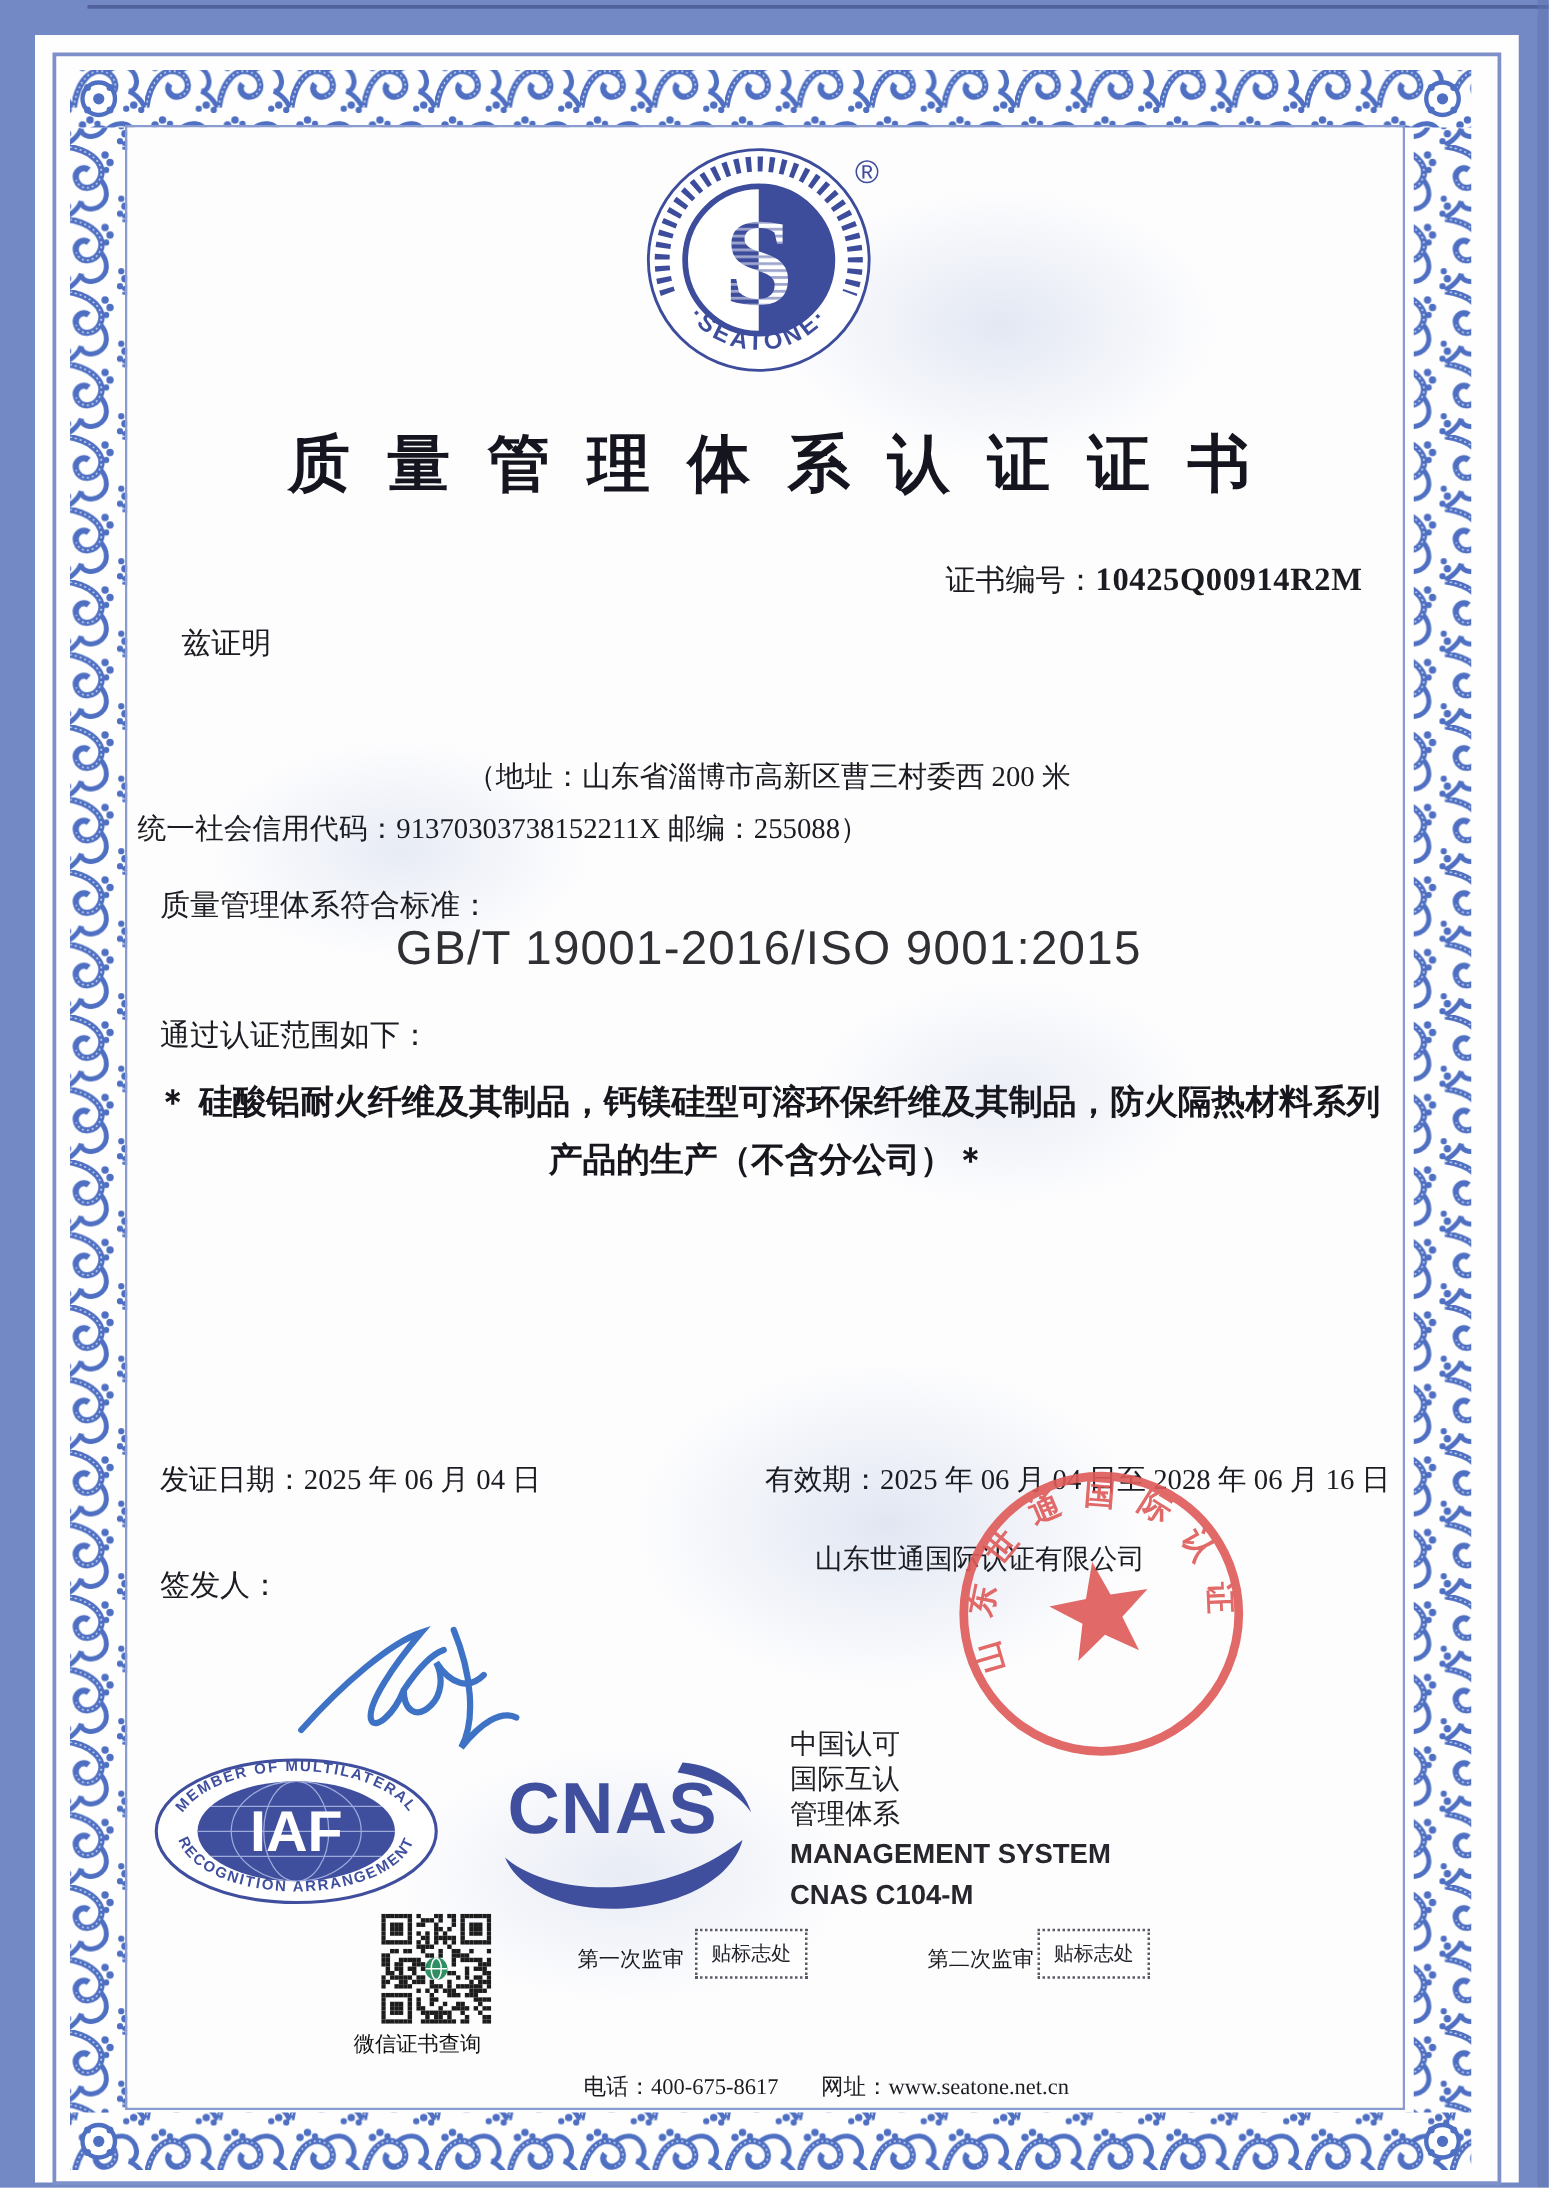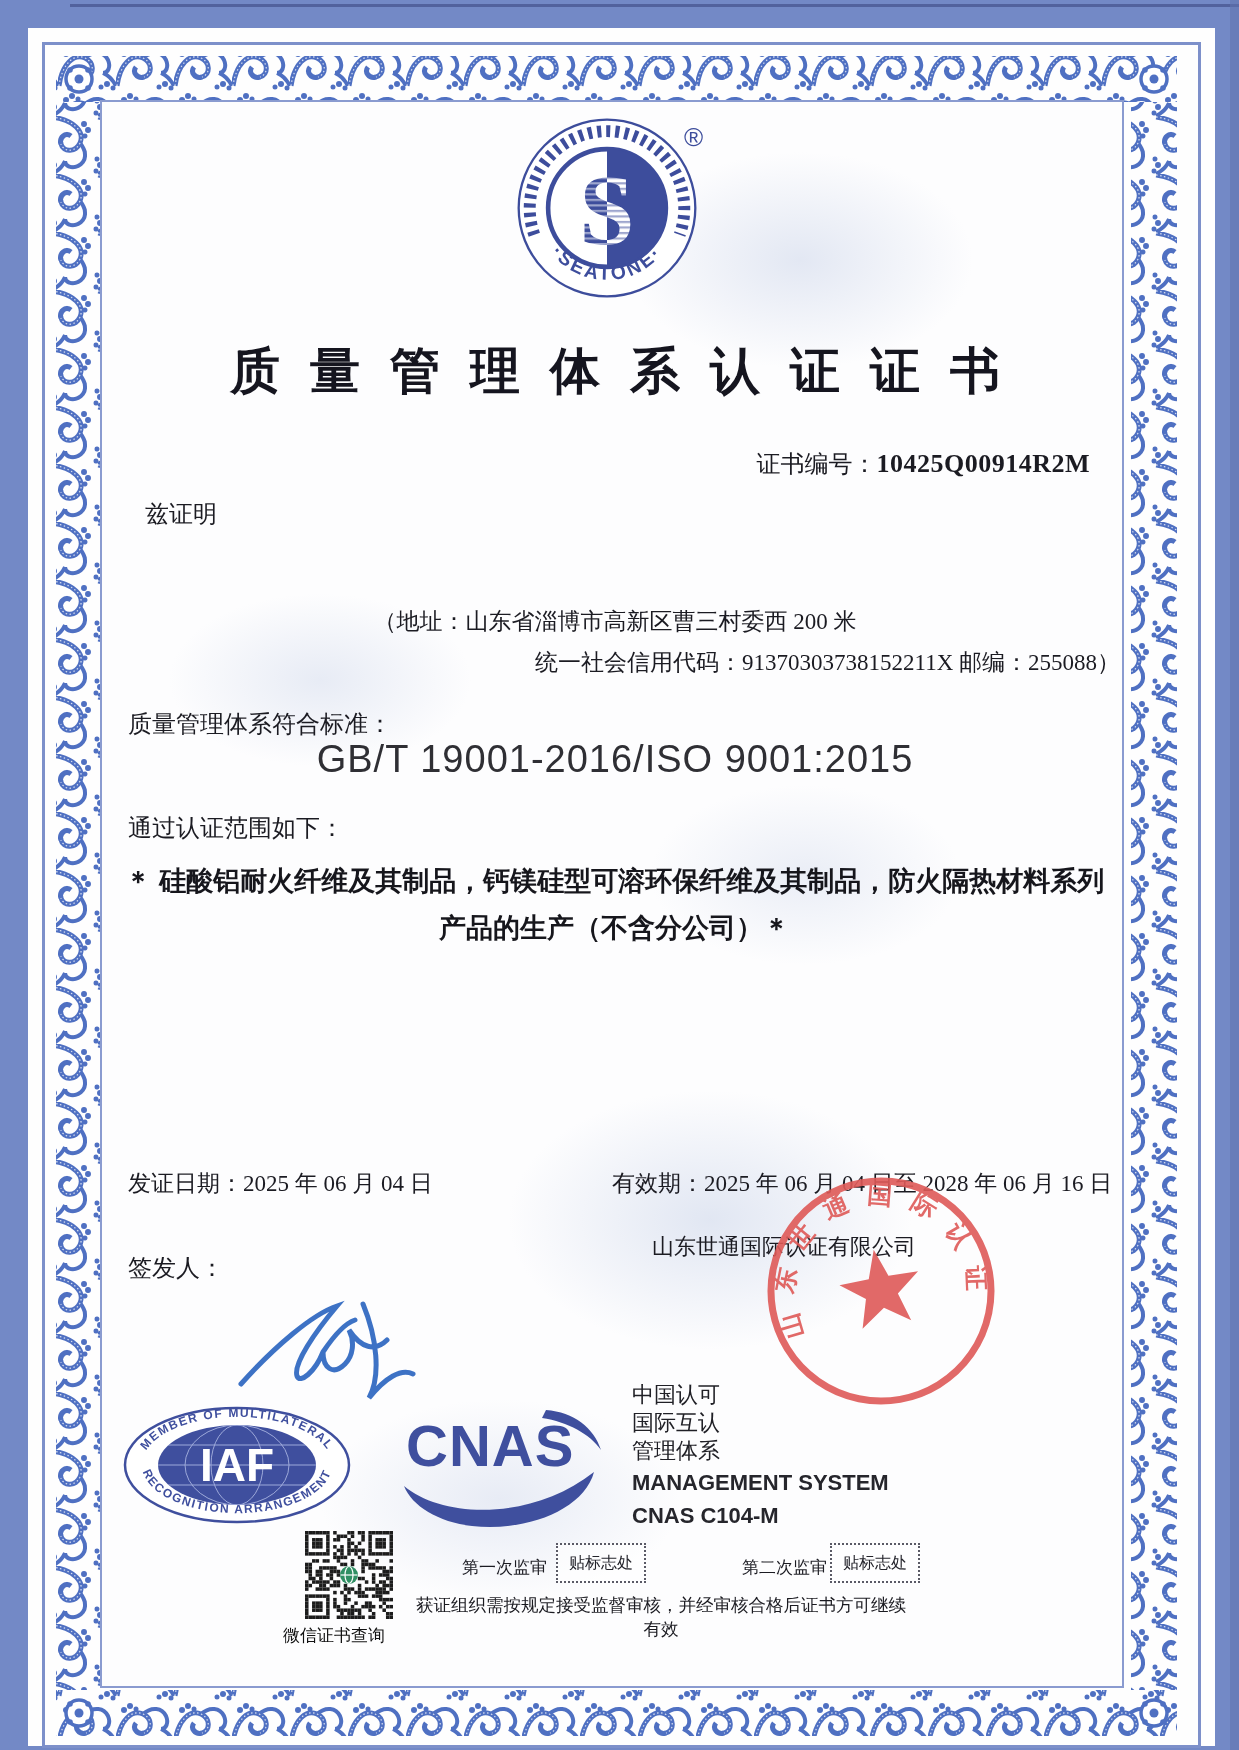--- a/index.html
+++ b/index.html
@@ -19,21 +19,21 @@
   .c4{left:590px;top:750px;width:430px;height:250px;background:radial-gradient(closest-side,rgba(205,214,234,.40),rgba(205,214,234,0) 72%);}
   .c5{left:250px;top:1360px;width:500px;height:280px;background:radial-gradient(closest-side,rgba(205,214,234,.45),rgba(205,214,234,0) 72%);}
 
   .title{left:110px;right:119px;top:338px;text-align:center;font-size:50px;font-weight:bold;
          letter-spacing:.60em;margin-right:-.6em;color:#15151f;}
   .certno{right:149px;top:448px;font-size:24px;color:#1b1b22;margin-left:35px;}
   .certno b{font-size:26px;letter-spacing:.5px;}
   .certify{left:145px;top:498px;font-size:24px;}
   .company{left:110px;right:119px;top:520px;text-align:center;font-size:41px;font-weight:bold;color:#17171e;}
   .addr1{left:110px;right:119px;top:606px;text-align:center;font-size:23px;}
-  .addr2{left:110px;right:119px;top:647px;text-align:right;font-size:23px;}
+  .addr2{left:110px;right:119px;top:647px;text-align:left;font-size:23px;}
   .lbl{font-size:24px;}
   .stdlbl{left:128px;top:708px;}
   .standard{left:110px;right:119px;top:738px;text-align:center;font-size:38px;color:#2f2f34;
             font-family:"Liberation Sans","DejaVu Sans",sans-serif;letter-spacing:1px;}
   .scopelbl{left:128px;top:812px;}
   .scope{left:112px;right:122px;top:858px;text-align:center;font-size:27px;font-weight:bold;line-height:47px;
          color:#16161c;font-family:"Liberation Sans","DejaVu Sans",sans-serif;}
   .legal{left:128px;right:124px;top:1028px;font-size:22.5px;line-height:44px;text-align:justify;color:#1d1d24;}
   .issuedate{left:128px;top:1168px;font-size:23px;}
   .validity{left:612px;top:1168px;font-size:23px;}
@@ -568,15 +568,17 @@
 
   <div class="abs audit1">第一次监审</div>
   <div class="abs stickbox box1">
       <span>贴标志处</span>
     </div>
   <div class="abs audit2">第二次监审</div>
   <div class="abs stickbox box2">
       <span>贴标志处</span>
     </div>
 
-  <div class="abs note">获证组织需按规定接受监督审核，并经审核合格后证书方可继续有效</div>
+  <div class="abs phoneline">
+    <span>电话：</span><span>400-675-8617</span><span class="gap"></span><span>网址：</span><span>www.seatone.net.cn</span>
+  </div>
 
 </div>
 
 </body></html>

